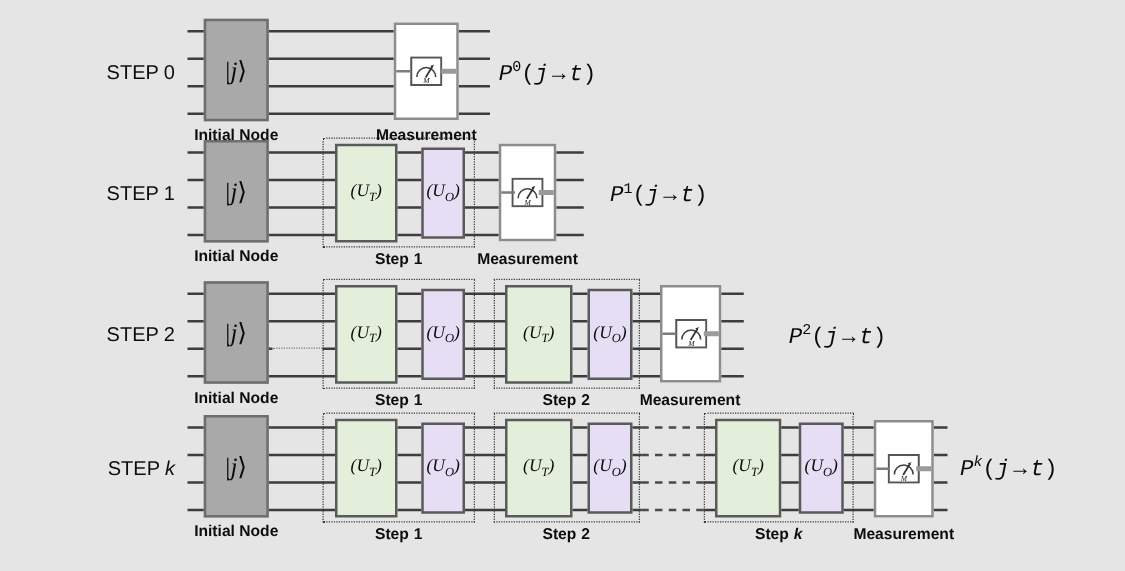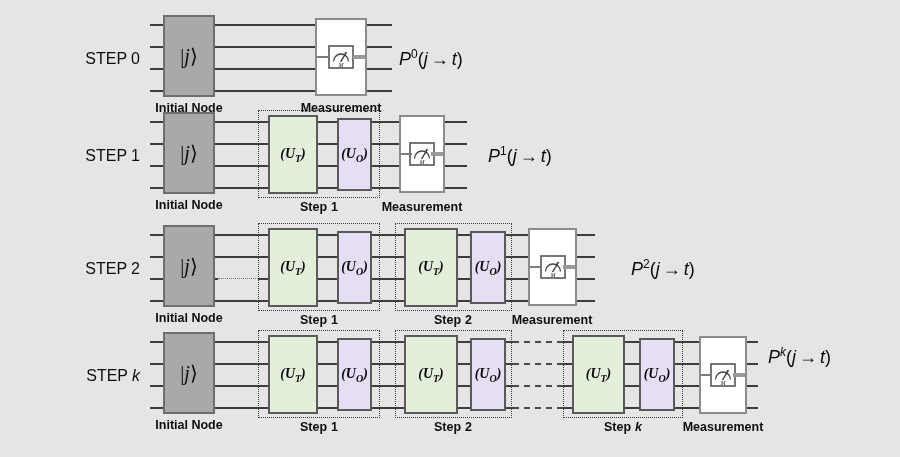--- a/index.html
+++ b/index.html
@@ -10,32 +10,32 @@
   .wire-dotted{position:absolute;height:0;border-top:1.5px dotted #7a7a7a;z-index:1;}
   .inode{position:absolute;width:52px;height:82px;background:#a9a9a9;border:2px solid #6e6e6e;
          box-sizing:border-box;z-index:3;display:flex;align-items:center;justify-content:center;}
   .ket{font-family:"Liberation Serif",serif;font-size:20px;color:#0a0a0a;}
   .it{font-style:italic;}
   .group{position:absolute;border:1.5px dotted #3a3a3a;box-sizing:border-box;z-index:2;}
   .gate{position:absolute;border:2px solid #5a5a5a;box-sizing:border-box;z-index:3;
         display:flex;align-items:center;justify-content:center;}
   .gate-green{background:#e3efdb;}
   .gate-purple{background:#e6def5;}
-  .glabel{font-family:"Liberation Serif",serif;font-style:italic;font-size:14px;color:#0a0a0a;white-space:nowrap;font-weight:bold;}
+  .glabel{font-family:"Liberation Serif",serif;font-style:italic;font-size:14px;color:#0a0a0a;white-space:nowrap;}
   .glabel sub{font-size:10px;}
   .measure{position:absolute;background:#ffffff;border:2px solid #8c8c8c;box-sizing:border-box;z-index:3;
            display:flex;align-items:center;justify-content:center;}
   .m-left{position:absolute;left:0;top:50%;margin-top:-1px;height:1.5px;width:11px;background:#7d7d7d;}
   .m-right{position:absolute;right:0;top:50%;margin-top:-2px;height:4px;width:12px;background:#9a9a9a;}
   .caption{position:absolute;width:100px;text-align:center;font-weight:bold;font-size:12.5px;
            color:#0d0d0d;z-index:4;white-space:nowrap;}
   .rowlabel{position:absolute;left:58px;width:82px;text-align:right;font-size:16px;color:#0d0d0d;
             z-index:4;white-space:nowrap;}
   .rowlabel .word{margin-right:4px;}
-  .plabel{position:absolute;font-family:Liberation Sans, sans-serif;font-size:18px;color:#0a0a0a;
+  .plabel{position:absolute;font-family:Liberation Mono, monospace;font-size:18px;color:#0a0a0a;
           z-index:4;white-space:nowrap;}
   .plabel sup{font-size:12px;}
   .plabel .arr{margin:0 3px;}
   svg.meter text{font-family:"Liberation Serif",serif;}
 </style>
 </head>
 <body>
 
 <div class="canvas">
 
@@ -205,15 +205,15 @@
       <rect x="1" y="1" width="24" height="22" fill="#ffffff" stroke="#555555" stroke-width="1.6"></rect>
       <path d="M5.5,16.5 A7.5,7.5 0 0 1 20.5,16.5" fill="none" stroke="#444444" stroke-width="1.3"></path>
       <line x1="12.5" y1="17" x2="18" y2="8" stroke="#333333" stroke-width="1.4"></line>
       <path d="M19.2,6.6 l-3,1.1 1.7,1.5 z" fill="#333333"></path>
       <text x="13" y="21.8" text-anchor="middle" font-size="6" font-style="italic" fill="#222">M</text>
     </svg>
     <span class="m-right"></span>
   </div>
   <div class="caption" style="left:673px;top:420px">Measurement</div>
 
-  <div class="plabel" style="left:768px;top:345px"><span class="it">P</span><sup class="it">k</sup><span>(</span><span class="it">j</span><span class="arr">→</span><span class="it">t</span><span>)</span></div>
+  <div class="plabel" style="left:768px;top:363px"><span class="it">P</span><sup class="it">k</sup><span>(</span><span class="it">j</span><span class="arr">→</span><span class="it">t</span><span>)</span></div>
 
 </div>
 
 </body></html>

